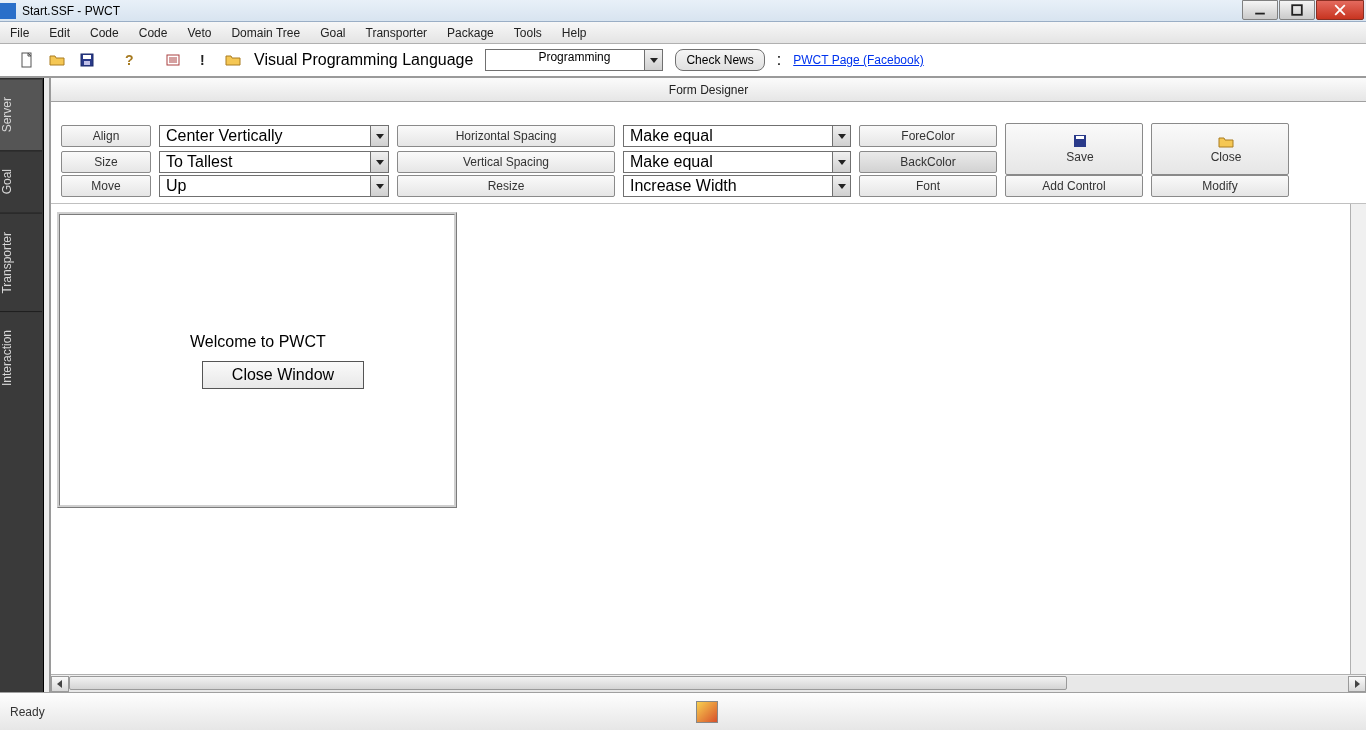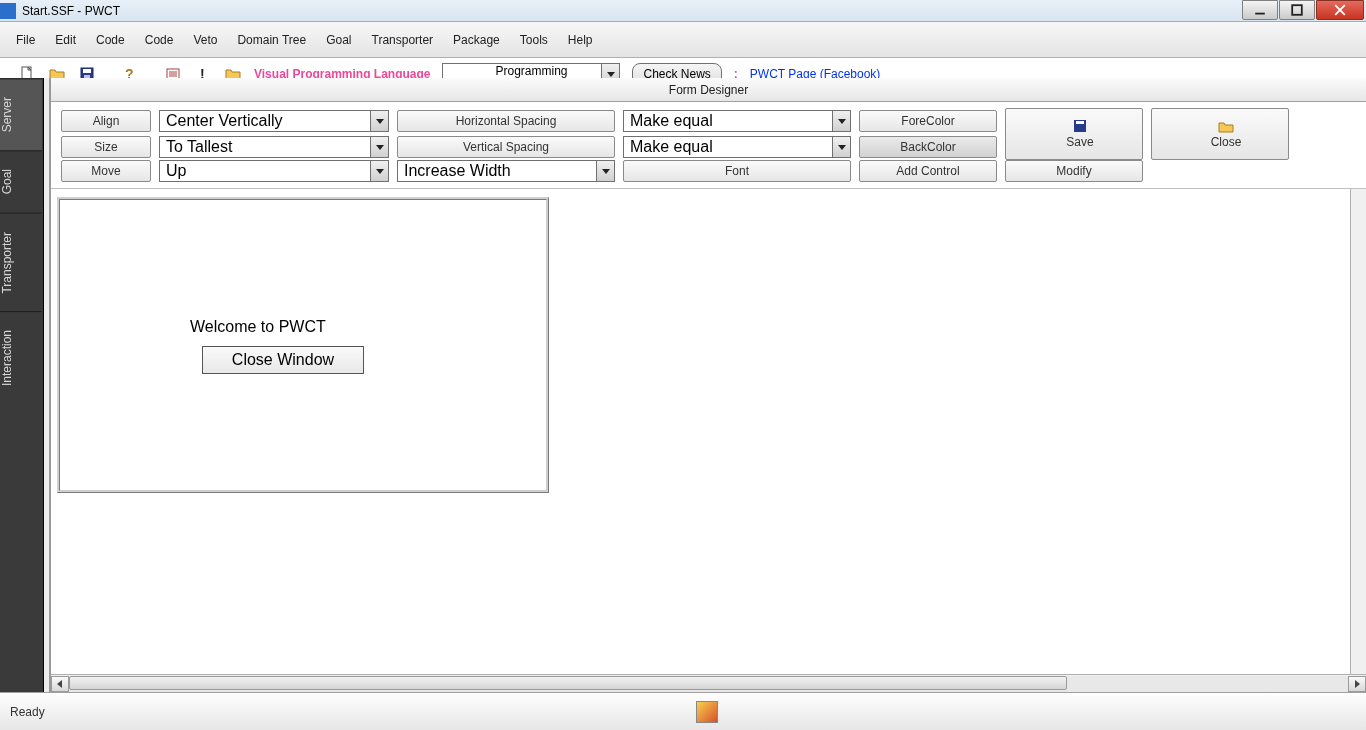--- a/index.html
+++ b/index.html
@@ -8,54 +8,54 @@
 
 .titlebar { height: 22px; background: linear-gradient(#e8f0f8, #d8e4f0); display: flex; align-items: center; border-bottom: 1px solid #9aaec5; position: relative; }
 .titlebar .app-icon { width: 16px; height: 16px; background:#2a6fc9; margin-right:6px; }
 .titlebar .title { font-size: 12px; color: #000; }
 .titlebar .win-controls { position:absolute; right:2px; top:0; display:flex; }
 .win-btn { width:36px; height:20px; display:flex; align-items:center; justify-content:center; font-size:12px; color:#222; background:linear-gradient(#f5f5f5,#cacaca); border:1px solid #808080; border-radius:0 0 2px 2px; margin-left:1px;}
 .win-btn.close { background: linear-gradient(#e46a5e,#c83420); color:#fff; width:48px; border-color:#8a2f23;}
 .win-btn svg { width:12px; height:12px; }
 
 
-.menubar { height: 36px; background: linear-gradient(#f7f7f7,#e4e4e4); display:flex; align-items:center; padding-left:6px; border-bottom:1px solid #b0b0b0; }
+.menubar { height: 22px; background: linear-gradient(#f7f7f7,#e4e4e4); display:flex; align-items:center; border-bottom:1px solid #b0b0b0; }
 .menubar .menu-item { font-size:12px; color:#222; padding:2px 10px; cursor:default; }
 
 
 .toolbar { height: 34px; background:#fff; border-bottom:2px solid #9a9a9a; display:flex; align-items:center; padding-left:18px; gap:12px; }
 .toolbar .sep { width:1px; height:22px; background:transparent; }
 .tool-icon { width:18px; height:18px; display:flex; align-items:center; justify-content:center; cursor:default;}
 .tool-icon svg { width:16px; height:16px; }
-.toolbar-label { font-size:12px; color:#ec4899;font-weight:bold; }
+.toolbar-label { font-size:16px; color:#000000; }
 .lang-select { width:178px; height:22px; font-size:12px; border:1px solid #707070; background:#fff; text-align:center; position:relative;}
 .lang-select .dd-arrow{position:absolute; right:0; top:0; width:18px; height:20px; background:linear-gradient(#f0f0f0,#d0d0d0); border-left:1px solid #707070; display:flex; align-items:center; justify-content:center;}
 .btn { height:22px; font-size:12px; padding:0 10px; background:linear-gradient(#f5f5f5,#e0e0e0); border:1px solid #707070; border-radius:8px; color:#000; display:inline-flex; align-items:center;}
 .link { color:#0033ee; text-decoration:underline; font-size:12px; }
 
 
 .workspace { position:absolute; top:78px; left:0; right:0; bottom:38px; display:flex; }
 .side-tabs { width:44px; background:#3a3a3a; border-right:1px solid #000; display:flex; flex-direction:column; }
 .side-tab { flex:0 0 auto; color:#d8d8d8; font-size:12px; writing-mode:vertical-rl; transform:rotate(180deg); text-align:center; padding:18px 0; border-bottom:1px solid #1f1f1f; cursor:default; width:42px;}
 .side-tab.active { background:#555; }
 .side-gutter { width:6px; background:#eee; border-right:1px solid #9a9a9a; }
 
 .main-panel { flex:1; display:flex; flex-direction:column; background:#fff; border-left:1px solid #9a9a9a; }
 .panel-header { height:24px; background:linear-gradient(#fbfbfb,#e6e6e6); border-bottom:1px solid #a0a0a0; display:flex; align-items:center; justify-content:center; font-size:12px; color:#222; }
 
-.design-toolbar { padding:6px 10px; display:grid; grid-template-columns: 90px 230px 218px 228px 138px 138px 138px; gap:0 8px; align-items:center; border-bottom:1px solid #c0c0c0;}
+.design-toolbar { padding:6px 10px; display:grid; grid-template-columns: 90px 230px 218px 228px 138px 138px 138px; gap:0 8px; align-items:center; border-bottom:1px solid #c0c0c0;margin-top:15px;}
 .db-btn { height:24px; font-size:12px; background:linear-gradient(#fafafa,#e6e6e6); border:1px solid #8a8a8a; border-radius:2px; color:#333; display:flex; align-items:center; justify-content:center;}
 .db-btn.small{height:22px;}
 .db-select { height:22px; font-size:16px; border:1px solid #707070; background:#fff; position:relative; padding-left:6px; display:flex; align-items:center;}
 .db-select .dd-arrow{position:absolute; right:0; top:0; width:18px; height:20px; background:linear-gradient(#f0f0f0,#d0d0d0); border-left:1px solid #707070; display:flex; align-items:center; justify-content:center;}
 .tall-btn { grid-row: span 2; height:52px; display:flex; flex-direction:column; justify-content:center; align-items:center; gap:2px; font-size:12px;padding-left:12px;}
 .tall-btn svg { width:16px; height:14px;}
 
 .canvas-area { flex:1; position:relative; overflow:auto; }
-.form-preview { position:absolute; left:6px; top:8px; width:492px; height:296px; background:#fff; border:3px ridge #cfcfcf; }
+.form-preview { position:absolute; left:6px; top:8px; width:400px; height:296px; background:#fff; border:3px ridge #cfcfcf; }
 .form-preview .label { position:absolute; left:130px; top:118px; font-size:16px; color:#000;}
 .form-preview .close-btn { position:absolute; left:130px; top:146px; width:162px; height:28px; background:linear-gradient(#fafafa,#e8e8e8); border:1px solid #555; font-size:16px; display:flex; align-items:center; justify-content:center;margin-left:12px;}
 
 
 .hscroll { height:18px; border-top:1px solid #b0b0b0; display:flex; align-items:center; background:#f0f0f0;}
 .hscroll .harrow{width:18px;height:16px;display:flex;align-items:center;justify-content:center;background:linear-gradient(#fafafa,#d8d8d8);border:1px solid #9a9a9a;}
 .hscroll .htrack{flex:1;height:16px;background:#e8e8e8;position:relative;}
 .hscroll .hthumb{position:absolute;left:0;top:0;height:14px;width:78%;background:linear-gradient(#f2f2f2,#d4d4d4);border:1px solid #9a9a9a;border-radius:2px;}
 
 
@@ -234,20 +234,21 @@
 
       <div class="db-btn small">Move</div>
       <div class="db-select">
           <span>Up</span>
           <div class="dd-arrow">
             <svg viewBox="0 0 8 8">
               <polygon points="0,2 8,2 4,7" fill="#222"></polygon>
             </svg>
           </div>
         </div>
+      <div class="db-btn small">Resize</div>
       <div class="db-select">
           <span>Increase Width</span>
           <div class="dd-arrow">
             <svg viewBox="0 0 8 8">
               <polygon points="0,2 8,2 4,7" fill="#222"></polygon>
             </svg>
           </div>
         </div>
       <div class="db-btn small">Font</div>
       <div class="db-btn small">Add Control</div>

